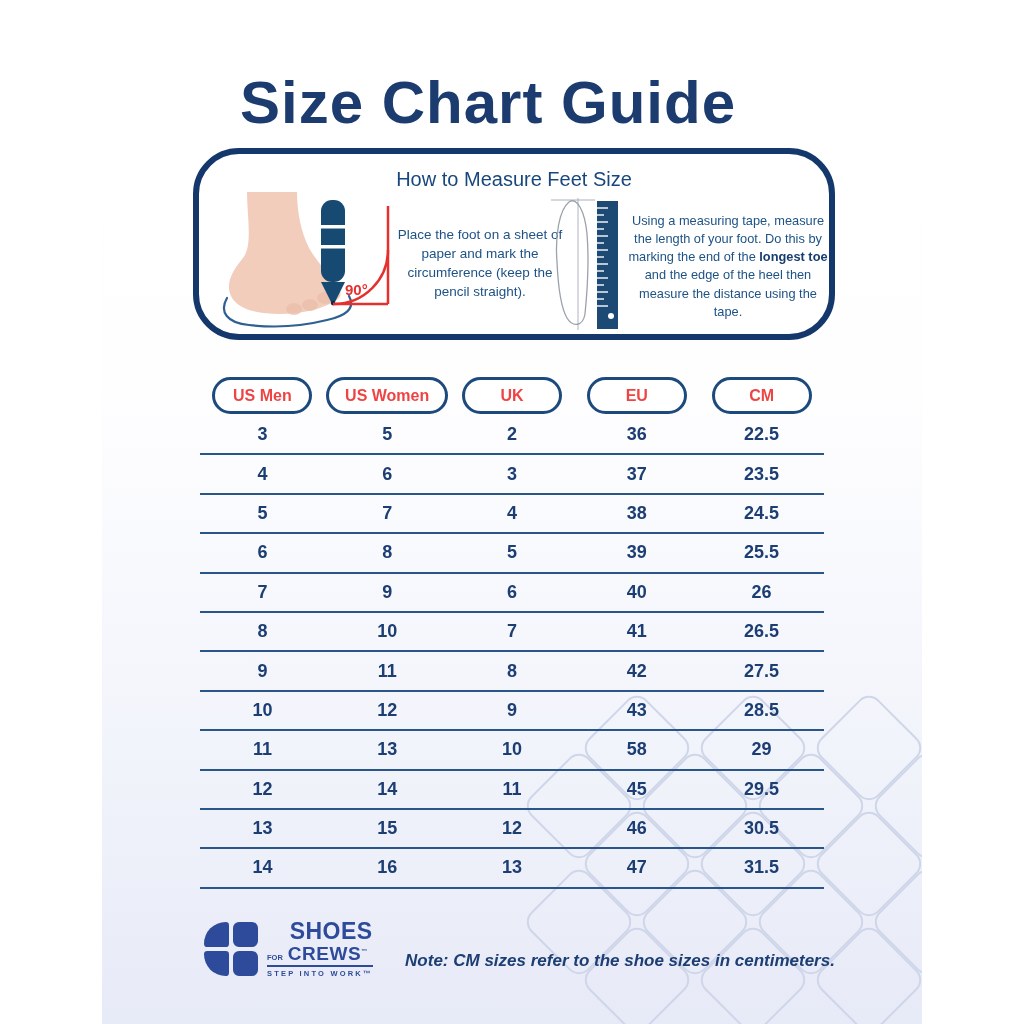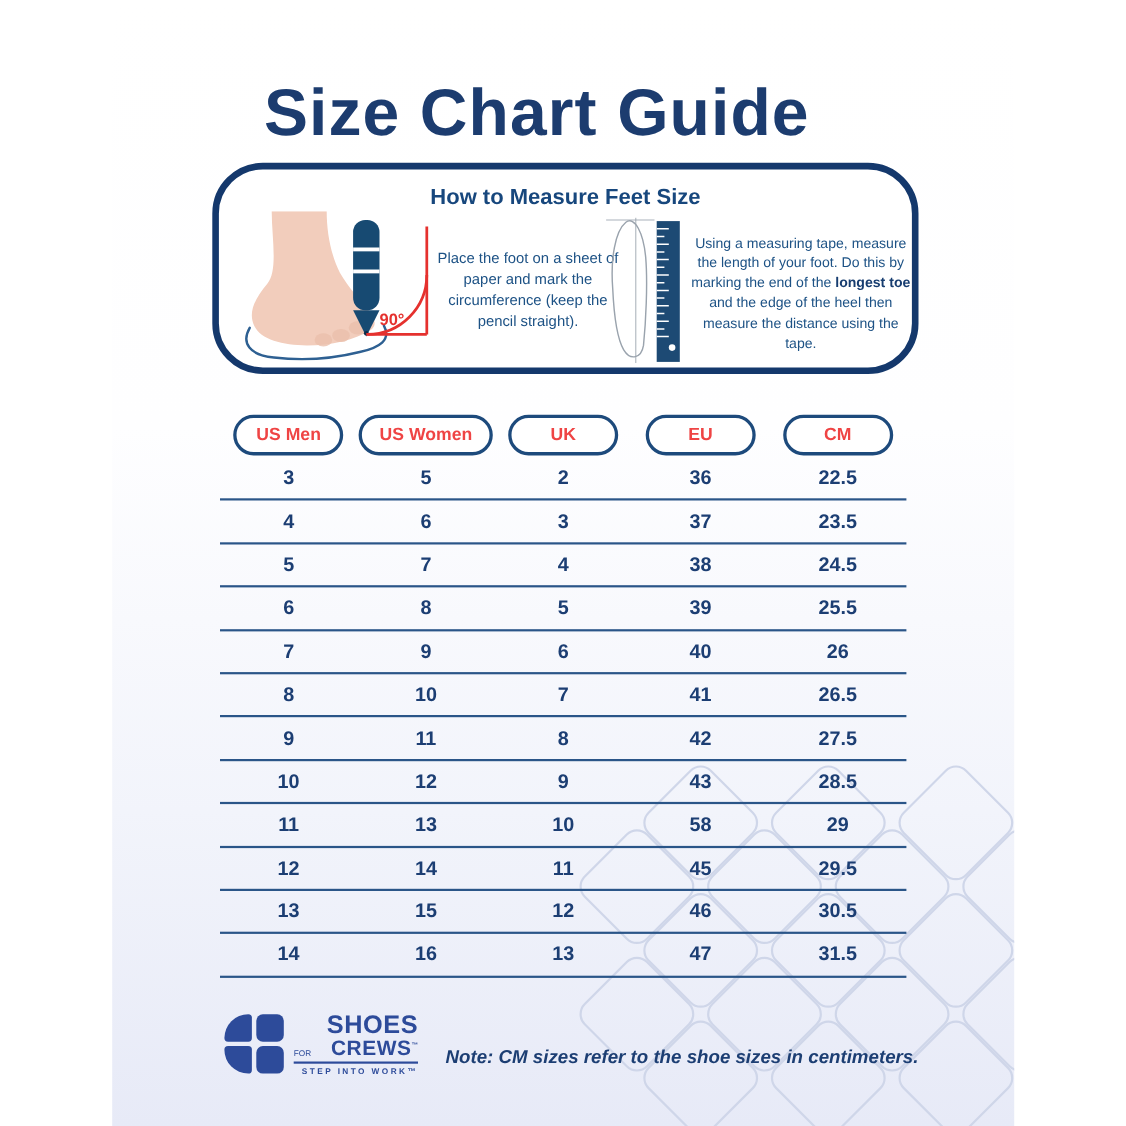--- a/index.html
+++ b/index.html
@@ -27,21 +27,21 @@
   }
 
   
   .measure-box {
     position:absolute; left:193px; top:148px; width:642px; height:192px;
     background:#ffffff; border:6px solid #14386c; border-radius:46px;
     box-sizing:border-box;
   }
   .measure-heading {
     position:absolute; top:14px; left:0; width:100%; text-align:center;
-    font-size:20px; font-weight:bold; color:#17477d;
+    font-size:20px; font-weight:normal; color:#17477d;
   }
   .foot-illustration { position:absolute; left:16px; top:38px; width:190px; height:140px; }
   .step1-text {
     position:absolute; left:196px; top:72px; width:170px; text-align:center;
     font-size:13.5px; line-height:1.4; color:#1d5285;
   }
   .ruler-illustration { position:absolute; left:348px; top:42px; width:78px; height:138px; }
   .step2-text {
     position:absolute; left:428px; top:58px; width:202px; text-align:center;
     font-size:12.8px; line-height:1.42; color:#1d5285;
@@ -73,21 +73,21 @@
     display:grid; grid-template-columns:25px 25px; grid-template-rows:25px 25px; gap:4px;
   }
   .logo-mark div { background:#2d4b9a; }
   .lm-tl { border-radius:26px 4px 4px 4px; }
   .lm-tr { border-radius:6px; }
   .lm-bl { border-radius:4px 4px 4px 26px; }
   .lm-br { border-radius:6px; }
   .logo-text { color:#2d4b9a; line-height:1; }
   .logo-word1 { font-size:23px; font-weight:bold; letter-spacing:0.5px; }
   .logo-row2 { display:flex; align-items:flex-end; margin-top:1px; }
-  .logo-for { font-size:7.5px; font-weight:normal; margin-right:18px; padding-bottom:2px; }
+  .logo-for { font-size:7.5px; font-weight:bold; margin-right:5px; padding-bottom:2px; }
   .logo-word2 { font-size:19px; font-weight:bold; letter-spacing:0.5px; }
   .logo-tm { font-size:6px; font-weight:bold; padding-bottom:9px; }
   .logo-divider { border-bottom:2px solid #2d4b9a; margin:2px 0 3px 0; }
   .logo-tagline { font-size:7.5px; font-weight:bold; letter-spacing:2.2px; }
 
   .note-text {
     position:absolute; left:320px; top:951px; width:600px; text-align:center;
     font-size:17px; font-weight:bold; font-style:italic; color:#1c3e73;
   }
 </style>

